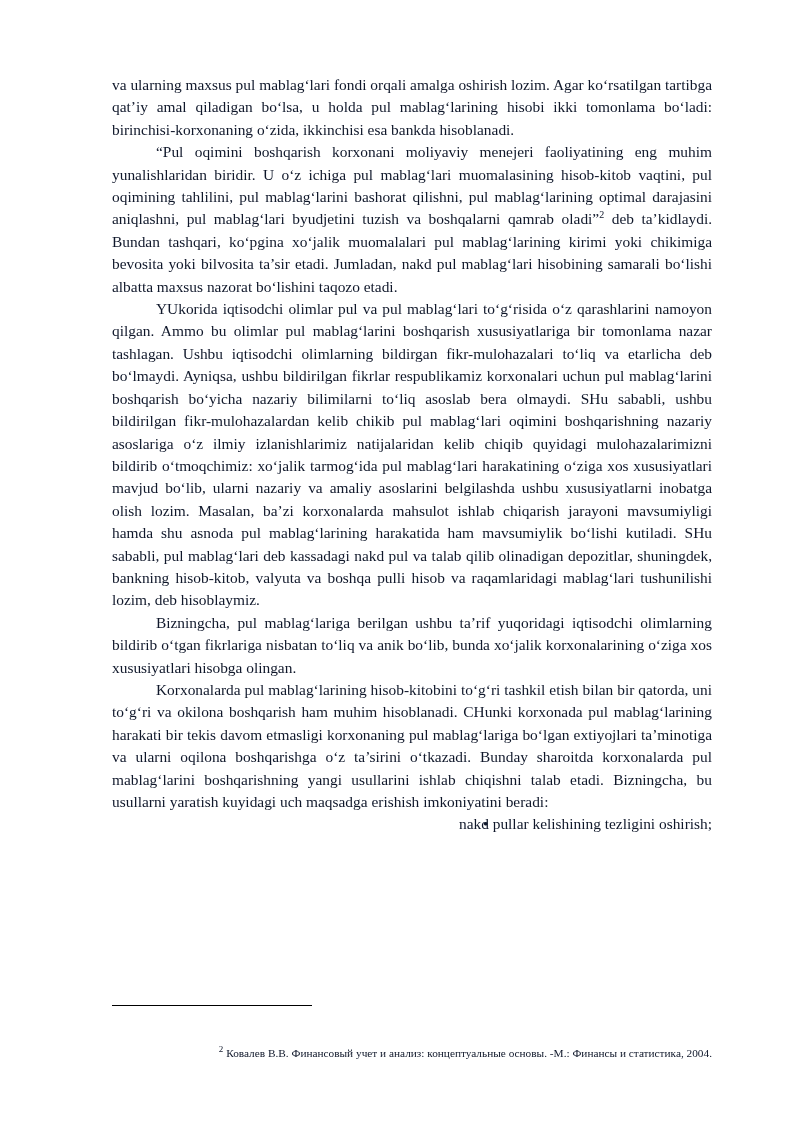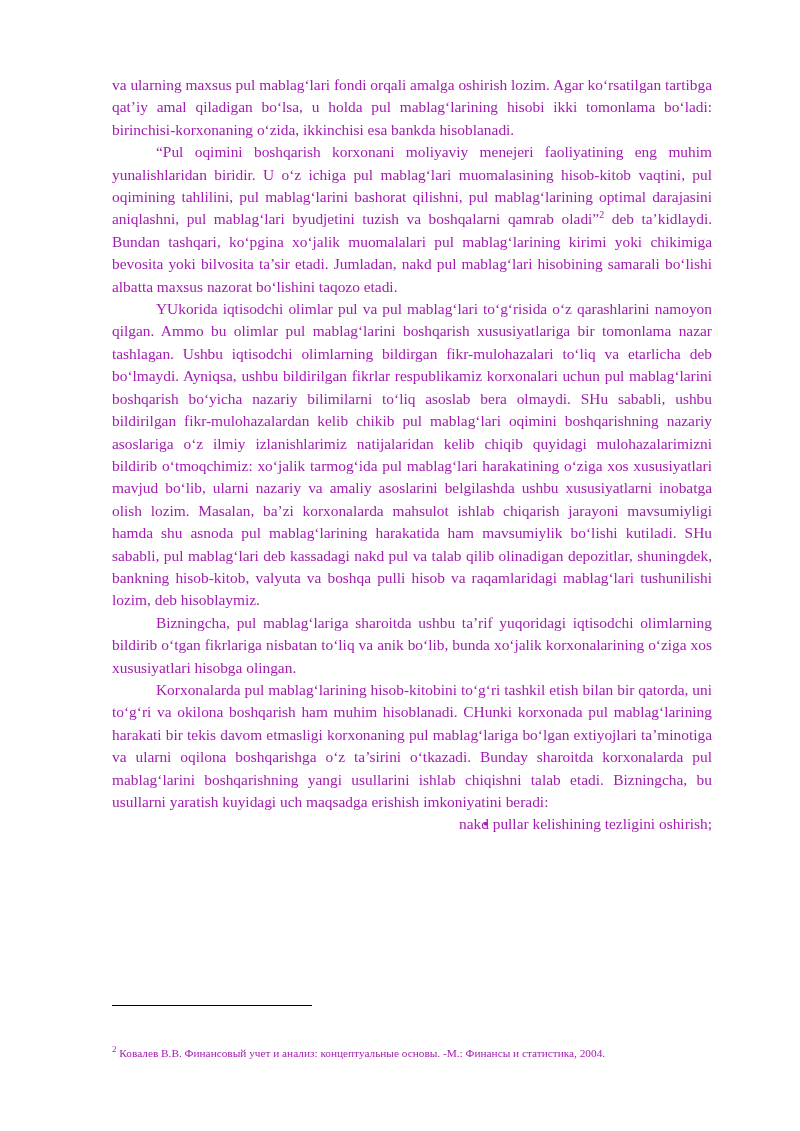--- a/index.html
+++ b/index.html
@@ -8,21 +8,21 @@
     background: #ffffff;
   }
   .page {
     position: relative;
     width: 800px;
     height: 1131px;
     background: #ffffff;
     box-sizing: border-box;
     padding: 74px 88px 0 112px;
     font-family: "Liberation Serif", serif;
-    color: #a21caf;
+    color: #0f172a;
     overflow: hidden;
   }
   .body-text {
     font-size: 15.4px;
     line-height: 1.455;
     text-align: justify;
     text-justify: inter-word;
   }
   .body-text p {
     margin: 0;
@@ -55,42 +55,42 @@
   }
   .footnote-rule {
     width: 200px;
     height: 0;
     border-top: 1px solid #000000;
     margin-bottom: 7px;
   }
   .footnote-text {
     font-size: 11.3px;
     line-height: 1.35;
-    text-align: left;
+    text-align: right;
     margin-top: 40px;
   }
   .footnote-text sup {
     font-size: 9px;
   }
 </style>
 </head>
 <body>
 
 <div class="page">
 
   <div class="body-text">
 
     <p class="noindent">va ularning maxsus pul mablag‘lari fondi orqali amalga oshirish lozim. Agar ko‘rsatilgan tartibga qat’iy amal qiladigan bo‘lsa, u holda pul mablag‘larining hisobi ikki tomonlama bo‘ladi: birinchisi-korxonaning o‘zida, ikkinchisi esa bankda hisoblanadi.</p>
 
 
     <p><span>“Pul oqimini boshqarish korxonani moliyaviy menejeri faoliyatining eng muhim yunalishlaridan biridir. U o‘z ichiga pul mablag‘lari muomalasining hisob-kitob vaqtini, pul oqimining tahlilini, pul mablag‘larini bashorat qilishni, pul mablag‘larining optimal darajasini aniqlashni, pul mablag‘lari byudjetini tuzish va boshqalarni qamrab oladi”</span><sup>2</sup><span> deb ta’kidlaydi. Bundan tashqari, ko‘pgina xo‘jalik muomalalari pul mablag‘larining kirimi yoki chikimiga bevosita yoki bilvosita ta’sir etadi. Jumladan, nakd pul mablag‘lari hisobining samarali bo‘lishi albatta maxsus nazorat bo‘lishini taqozo etadi.</span></p>
 
     <p>YUkorida iqtisodchi olimlar pul va pul mablag‘lari to‘g‘risida o‘z qarashlarini namoyon qilgan. Ammo bu olimlar pul mablag‘larini boshqarish xususiyatlariga bir tomonlama nazar tashlagan. Ushbu iqtisodchi olimlarning bildirgan fikr-mulohazalari to‘liq va etarlicha deb bo‘lmaydi. Ayniqsa, ushbu bildirilgan fikrlar respublikamiz korxonalari uchun pul mablag‘larini boshqarish bo‘yicha nazariy bilimilarni to‘liq asoslab bera olmaydi. SHu sababli, ushbu bildirilgan fikr-mulohazalardan kelib chikib pul mablag‘lari oqimini boshqarishning nazariy asoslariga o‘z ilmiy izlanishlarimiz natijalaridan kelib chiqib quyidagi mulohazalarimizni bildirib o‘tmoqchimiz: xo‘jalik tarmog‘ida pul mablag‘lari harakatining o‘ziga xos xususiyatlari mavjud bo‘lib, ularni nazariy va amaliy asoslarini belgilashda ushbu xususiyatlarni inobatga olish lozim. Masalan, ba’zi korxonalarda mahsulot ishlab chiqarish jarayoni mavsumiyligi hamda shu asnoda pul mablag‘larining harakatida ham mavsumiylik bo‘lishi kutiladi. SHu sababli, pul mablag‘lari deb kassadagi nakd pul va talab qilib olinadigan depozitlar, shuningdek, bankning hisob-kitob, valyuta va boshqa pulli hisob va raqamlaridagi mablag‘lari tushunilishi lozim, deb hisoblaymiz.</p>
 
-    <p>Bizningcha, pul mablag‘lariga sharoitda ushbu ta’rif yuqoridagi iqtisodchi olimlarning bildirib o‘tgan fikrlariga nisbatan to‘liq va anik bo‘lib, bunda xo‘jalik korxonalarining o‘ziga xos xususiyatlari hisobga olingan.</p>
+    <p>Bizningcha, pul mablag‘lariga berilgan ushbu ta’rif yuqoridagi iqtisodchi olimlarning bildirib o‘tgan fikrlariga nisbatan to‘liq va anik bo‘lib, bunda xo‘jalik korxonalarining o‘ziga xos xususiyatlari hisobga olingan.</p>
 
     <p>Korxonalarda pul mablag‘larining hisob-kitobini to‘g‘ri tashkil etish bilan bir qatorda, uni to‘g‘ri va okilona boshqarish ham muhim hisoblanadi. CHunki korxonada pul mablag‘larining harakati bir tekis davom etmasligi korxonaning pul mablag‘lariga bo‘lgan extiyojlari ta’minotiga va ularni oqilona boshqarishga o‘z ta’sirini o‘tkazadi. Bunday sharoitda korxonalarda pul mablag‘larini boshqarishning yangi usullarini ishlab chiqishni talab etadi. Bizningcha, bu usullarni yaratish kuyidagi uch maqsadga erishish imkoniyatini beradi:</p>
 
     <p class="bullet-line"><span class="dot">•</span><span>nakd pullar kelishining tezligini oshirish;</span></p>
 
   </div>
 
   <div class="footnote-area">
     <div class="footnote-rule"></div>
     <div class="footnote-text"><sup>2</sup> <span>Ковалев В.В. Финансовый учет и анализ: концептуальные основы. -М.: Финансы и статистика, 2004.</span></div>

